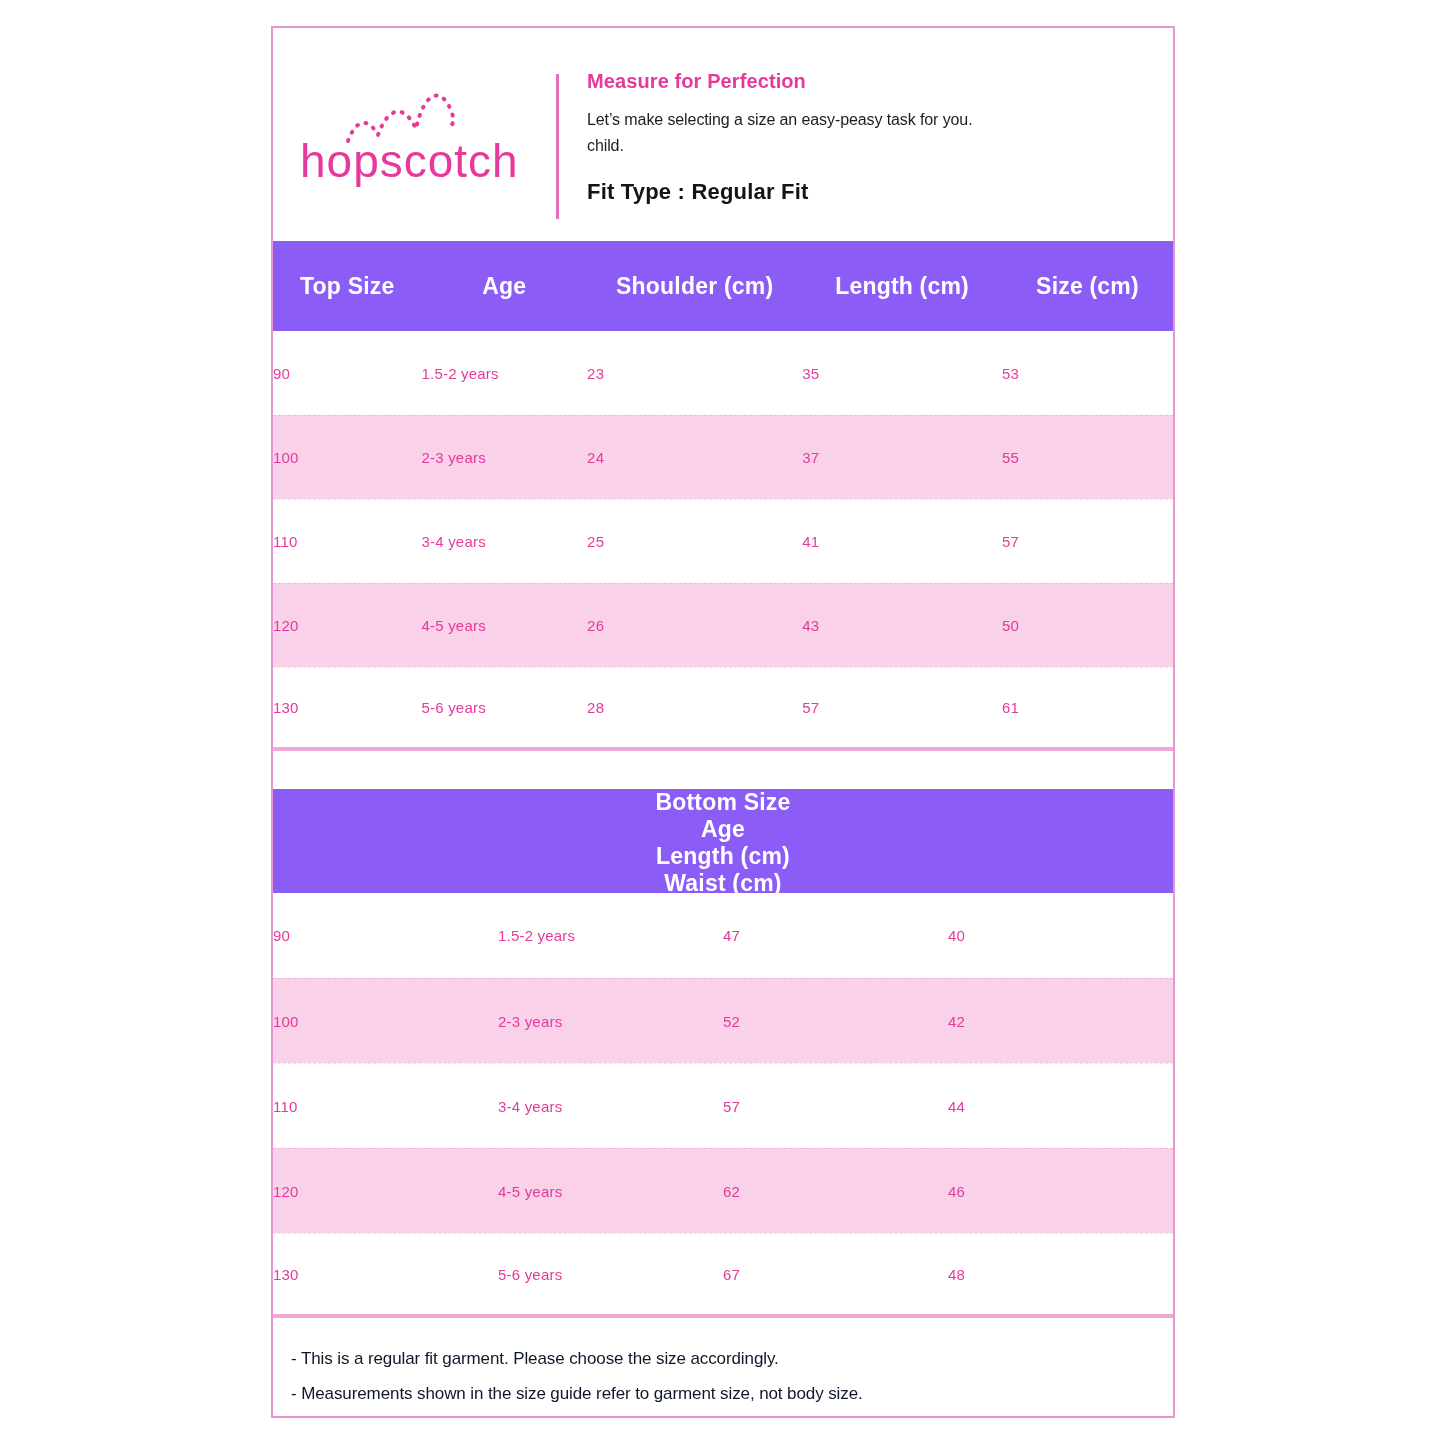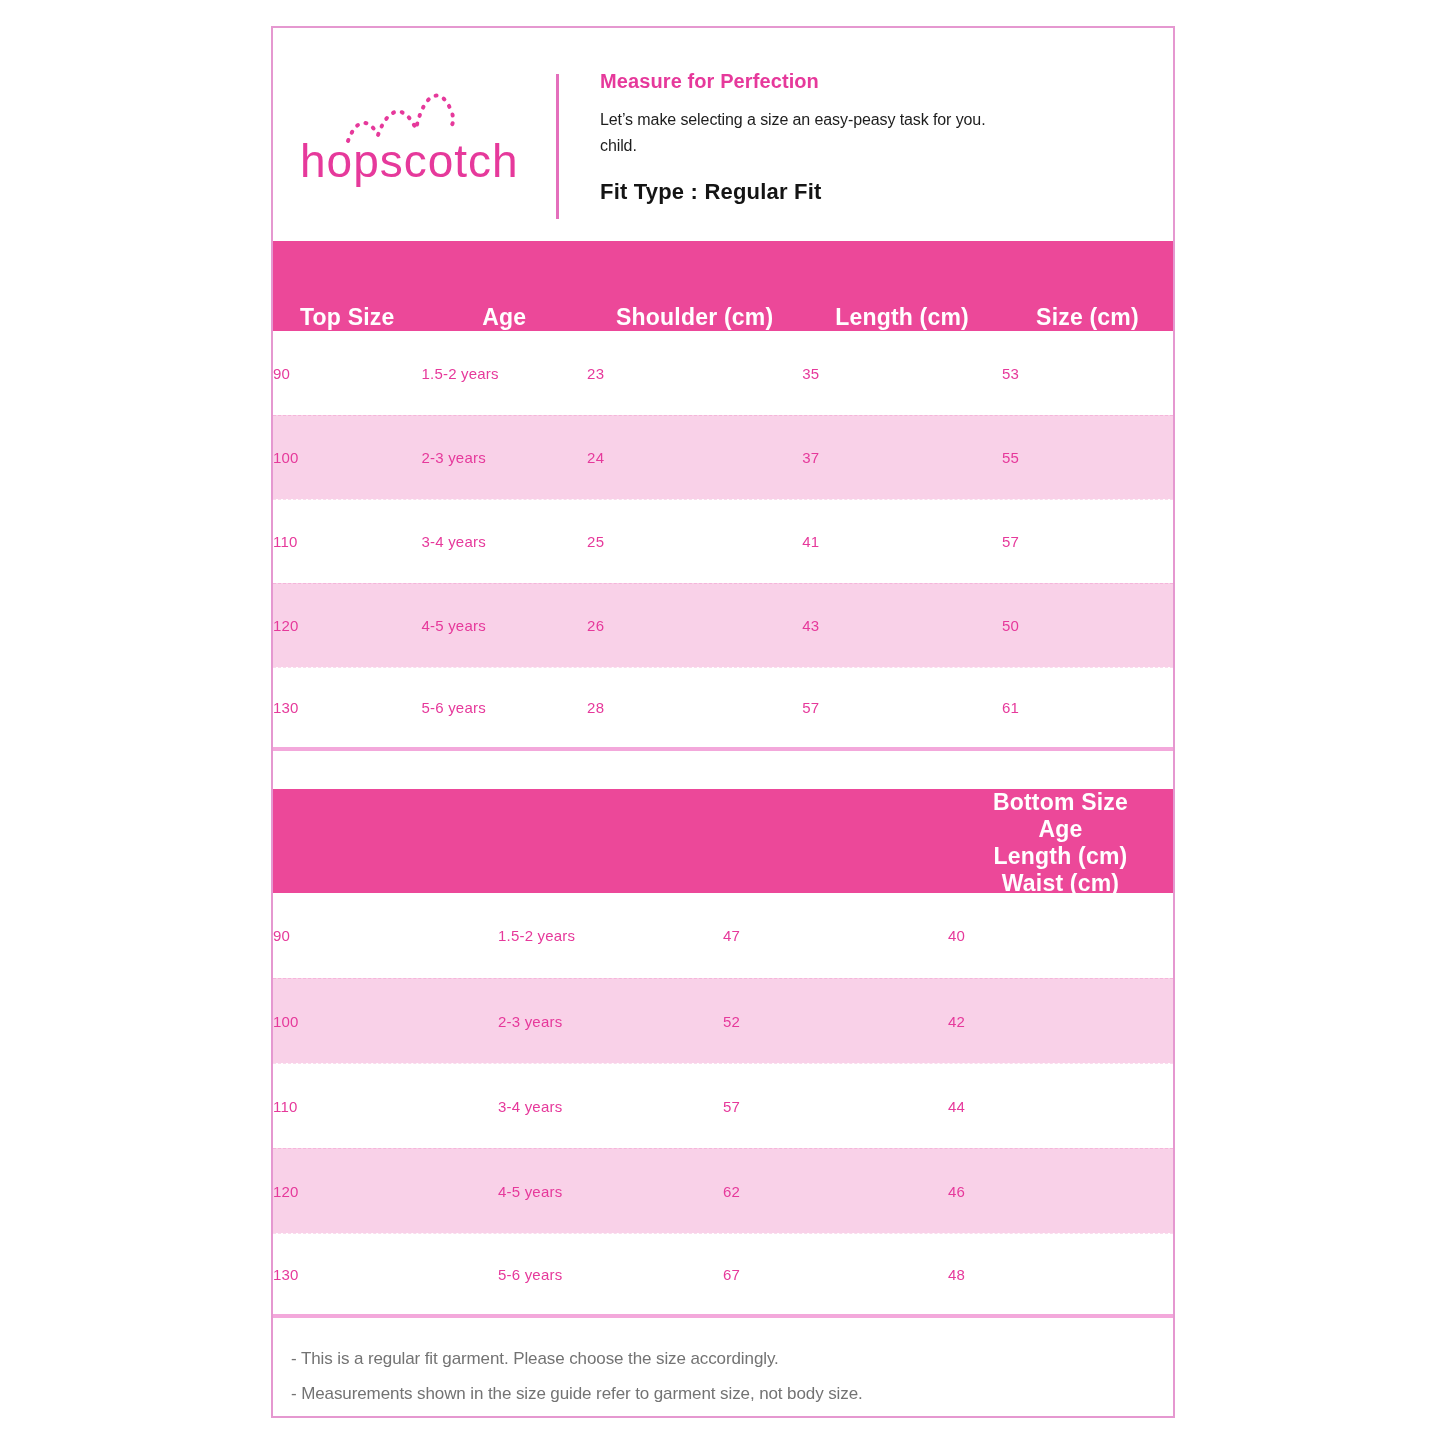--- a/index.html
+++ b/index.html
@@ -32,21 +32,21 @@
     justify-content: center;
   }
   .logo-col svg { display: block; }
   .header-divider {
     width: 3px;
     background: #E46FBC;
     margin: 46px 0 22px 0;
     flex-shrink: 0;
   }
   .header-text {
-    padding: 42px 20px 0 41px;
+    padding: 42px 20px 0 28px;
   }
   .header-title {
     color: #E6399B;
     font-size: 20px;
     font-weight: 700;
     margin-bottom: 14px;
     letter-spacing: 0.1px;
   }
   .intro-line {
     color: #1D1D1D;
@@ -60,22 +60,22 @@
     color: #141414;
     font-size: 22px;
     font-weight: 600;
     letter-spacing: 0.2px;
   }
 
   
   .size-table { flex-shrink: 0; }
   .thead {
     display: flex;
-    align-items: flex-end;
-    background: #ec4899;
+    align-items: center;
+    background: #8b5cf6;
   }
   .t1 .thead { height: 90px; }
   .t2 .thead { height: 104px; flex-direction: column; }
   .hcell {
     color: #ffffff;
     font-size: 23px;
     font-weight: 600;
     text-align: center;
     letter-spacing: 0.2px;
   }
@@ -101,21 +101,21 @@
     flex: 1;
     padding: 16px 20px 0 14px;
   }
   .footer-title {
     color: #E6399B;
     font-size: 20px;
     font-weight: 700;
     letter-spacing: 0.1px;
   }
   .footer-note {
-    color: #737373;
+    color: #0f172a;
     font-size: 17px;
     letter-spacing: -0.1px;
     margin-top: 15px;
     padding-left: 4px;
   }
 </style>
 </head>
 <body>
 
 <div class="frame">

